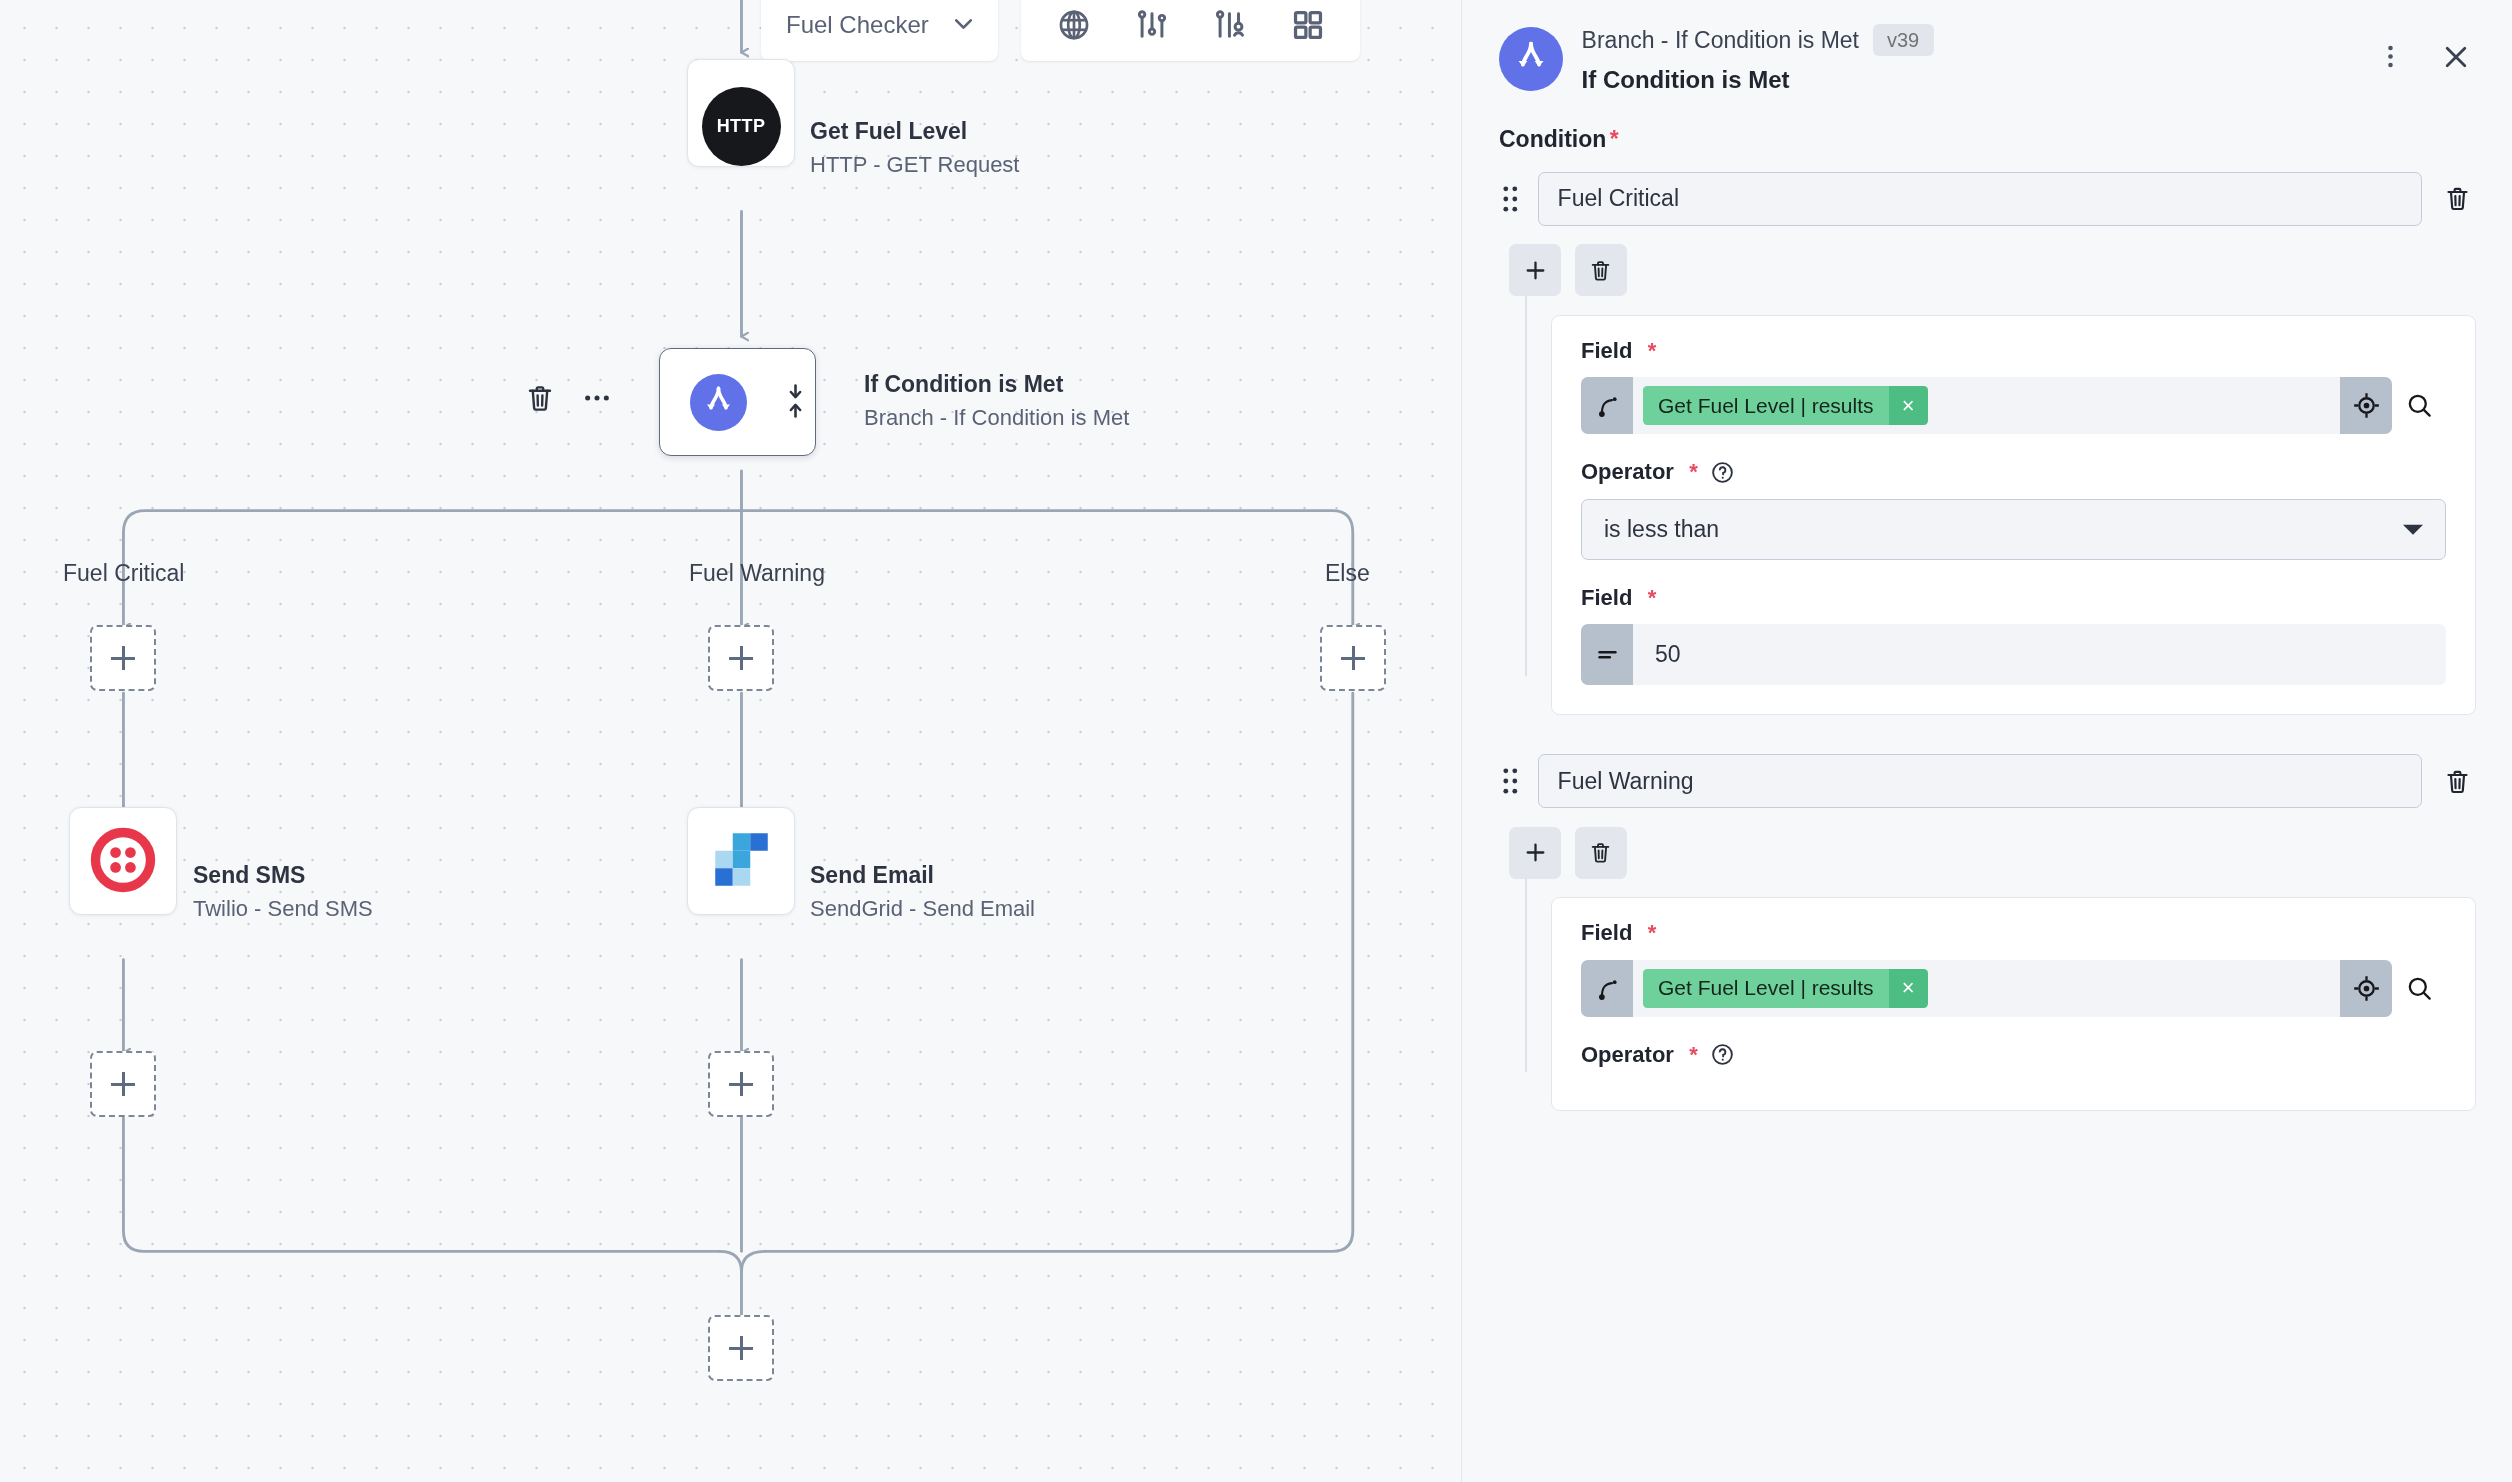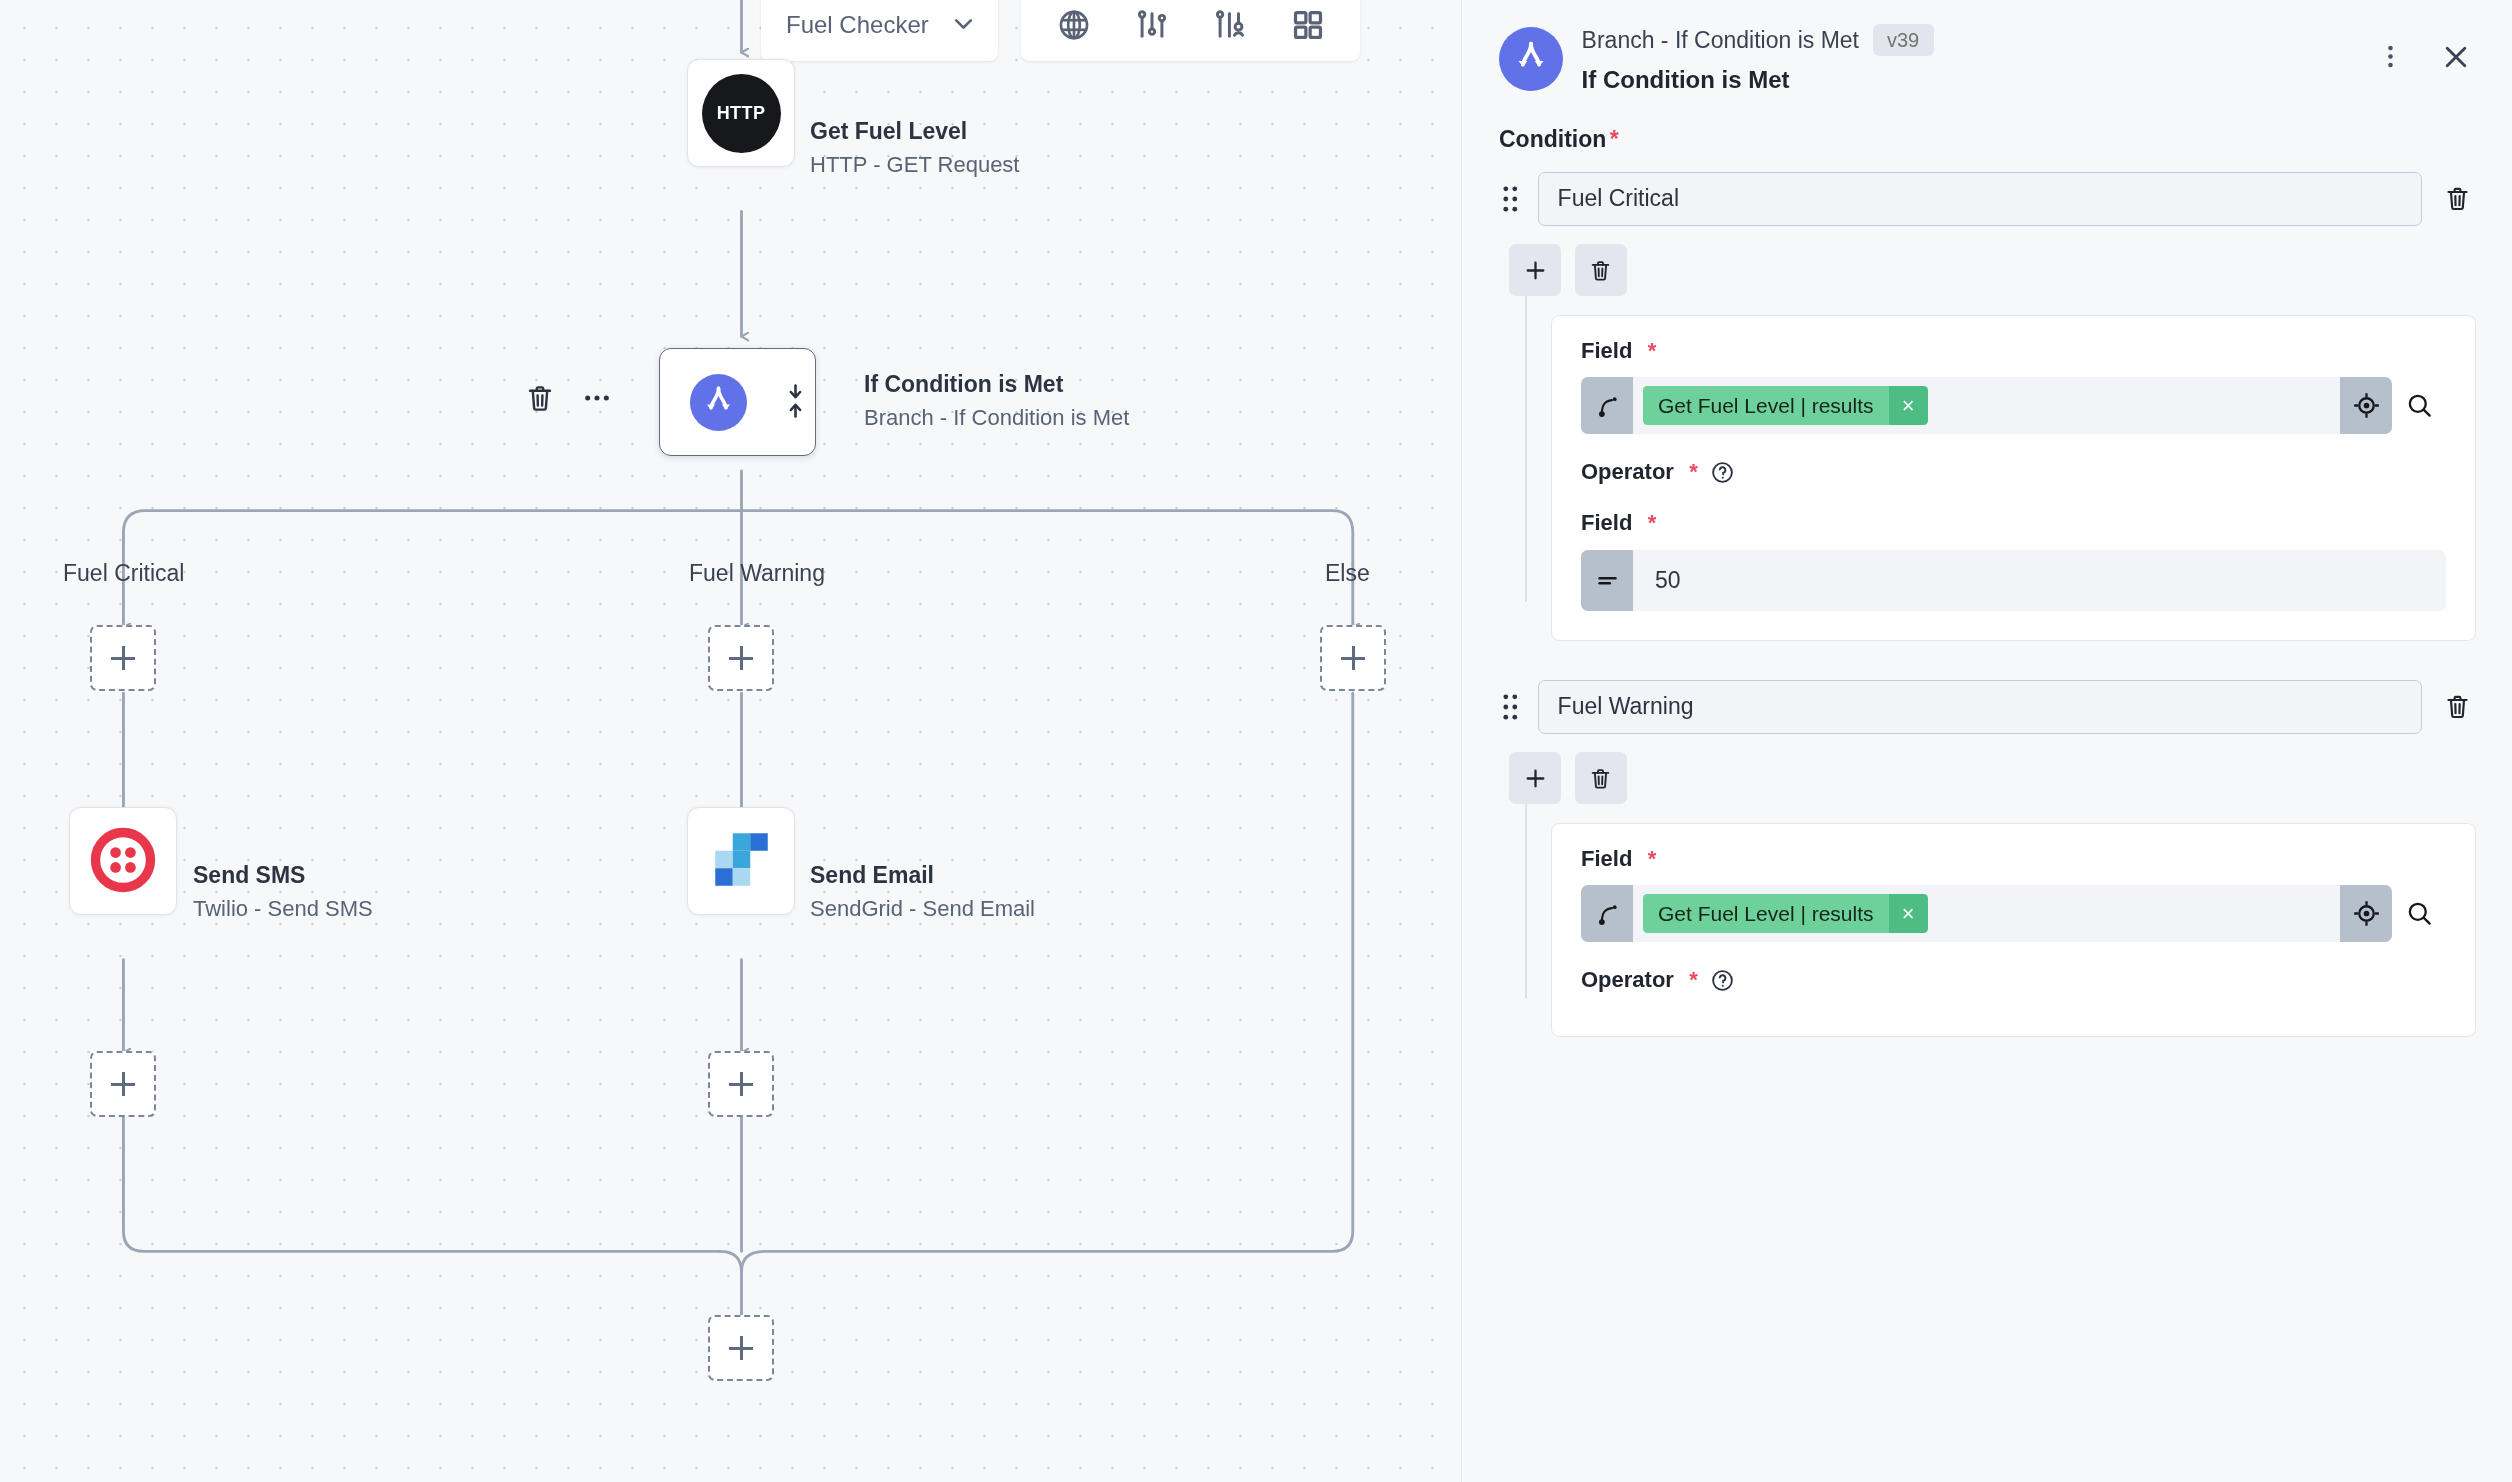--- a/index.html
+++ b/index.html
@@ -241,21 +241,21 @@
       <div class="tool-btn">
         <svg width="34" height="34" viewBox="0 0 24 24" fill="none" stroke="#5a6275" stroke-width="2.3">
           <rect x="3.2" y="3.2" width="7.3" height="7.3" rx="1.1"></rect>
             <rect x="13.5" y="3.2" width="7.3" height="7.3" rx="1.1"></rect>
           <rect x="3.2" y="13.5" width="7.3" height="7.3" rx="1.1"></rect>
             <rect x="13.5" y="13.5" width="7.3" height="7.3" rx="1.1"></rect>
         </svg>
       </div>
     </div>
 
-    <div class="node-card" style="left:687px; top:59px; width:108px; height:108px;">
+    <div class="node-card" style="left:687px; top:59px; width:108px; height:108px;align-items:flex-end;">
       <div class="http-badge">
         <span>HTTP</span>
       </div>
     </div>
     <div class="node-text" style="left:810px; top:117px;">
       <div class="node-title">Get Fuel Level</div>
       <div class="node-sub">HTTP - GET Request</div>
     </div>
 
     <div class="node-tool" style="left:516px; top:374px; width:47px; height:47px;">
@@ -475,20 +475,28 @@
               <span>Operator</span>
                 <span class="req">*</span>
               <span class="help-dot">
                 <svg width="25" height="25" viewBox="0 0 24 24" fill="none" stroke="#2d3340" stroke-width="1.8">
                   <circle cx="12" cy="12" r="9"></circle>
                     <path d="M9.4,9.2 a2.7,2.7 0 1 1 3.2,3.1 v1.5" stroke-linecap="round"></path>
                     <circle cx="12.2" cy="17" r="1" fill="#2d3340" stroke="none"></circle>
                 </svg>
               </span>
             </div>
+            <div class="sel-field">
+              <span>is less than</span>
+              <span>
+                <svg width="20" height="13.5" viewBox="0 0 20 12" fill="#2d3340">
+                    <polygon points="0,1 20,1 10,11"></polygon>
+                  </svg>
+              </span>
+            </div>
 
             <div class="fld-label" style="margin-top:25px;">
               <span>Field</span>
                 <span class="req">*</span>
             </div>
             <div class="val-field">
               <div class="vf-left">
                 <svg width="27" height="27" viewBox="0 0 24 24" fill="none" stroke="#16181c" stroke-width="2.3" stroke-linecap="round">
                   <line x1="5" y1="10" x2="19" y2="10"></line>
                     <line x1="5" y1="14.5" x2="14" y2="14.5"></line>

